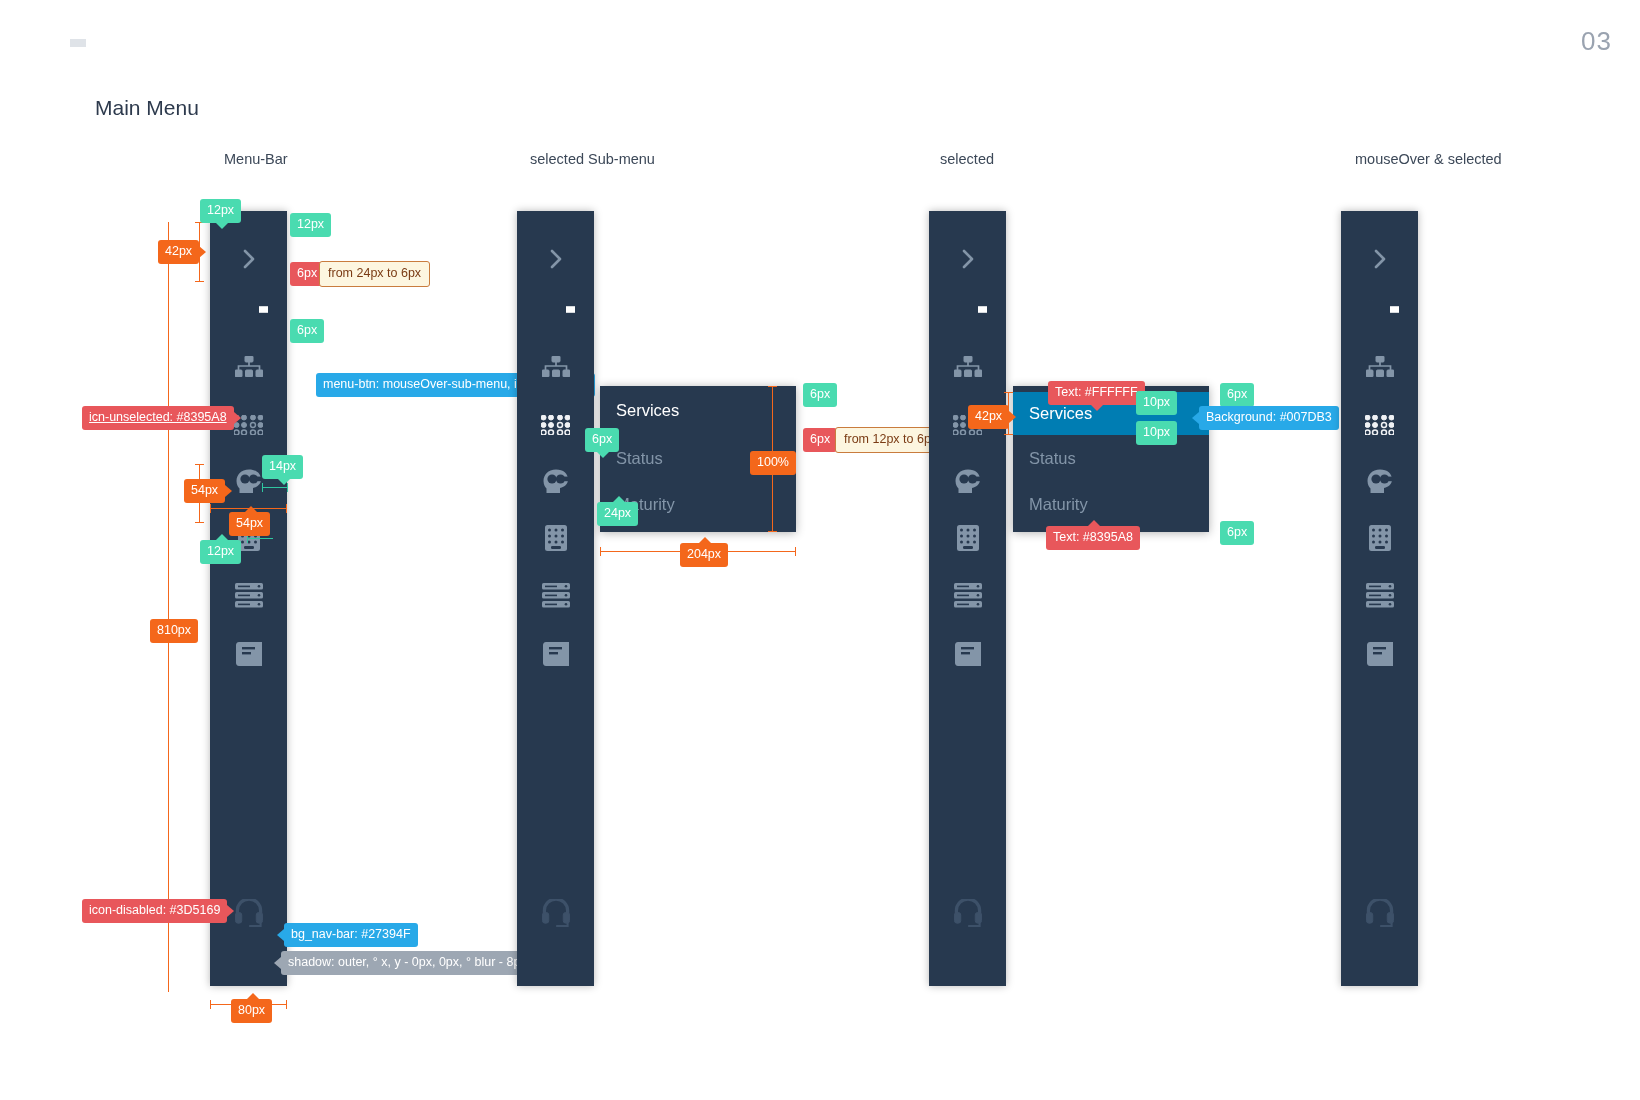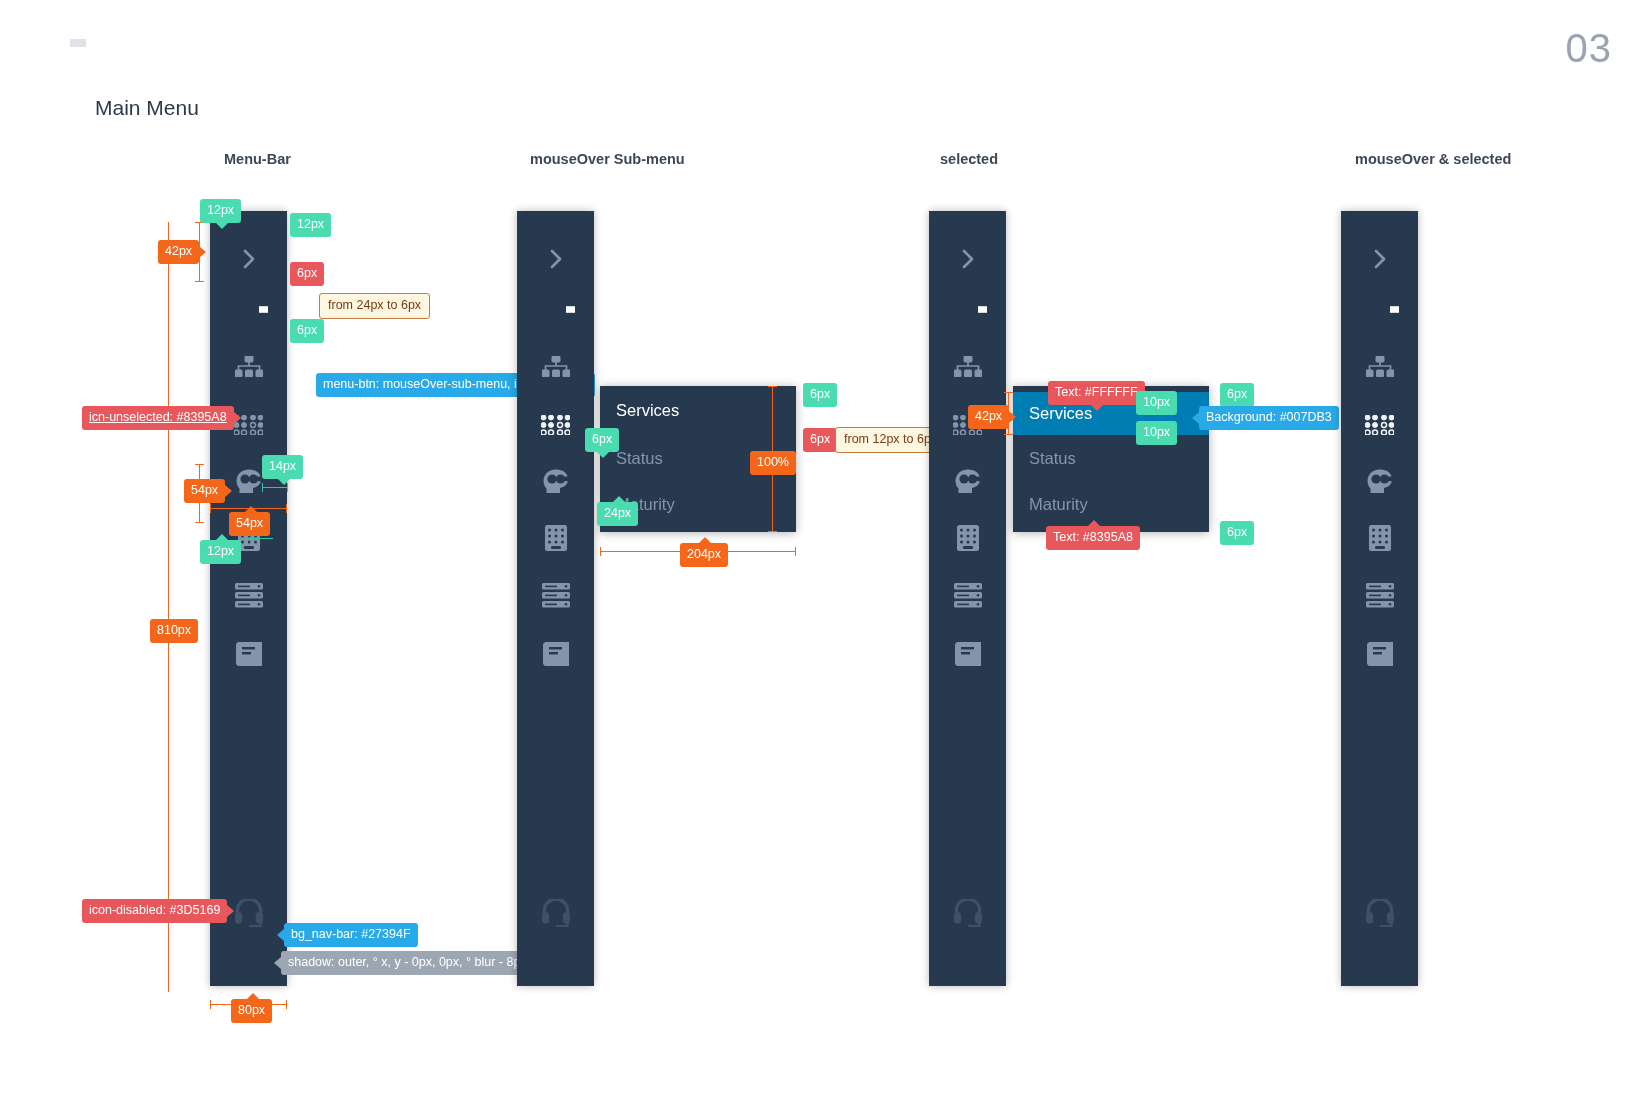--- a/index.html
+++ b/index.html
@@ -13,31 +13,31 @@
 
   
   .header { position: absolute; left: 0; top: 0; width: 1640px; height: 88px; }
   .logo-mark { position: absolute; left: 18px; top: 20px; width: 70px; height: 46px; }
   .page-title {
     position: absolute; left: 118px; top: 26px;
     font-size: 30px; color: #2d3a4d; letter-spacing: .1px; white-space: nowrap;
   }
   .page-num {
     position: absolute; right: 28px; top: 26px;
-    font-size: 40px; color: #9aa3b0; letter-spacing: 1px;
+    font-size: 26px; color: #9aa3b0; letter-spacing: 1px;
   }
   .section-title {
     position: absolute; left: 95px; top: 96px;
     font-size: 21px; color: #2d3a4d;
   }
 
   
   .col-label {
     position: absolute; top: 151px;
-    font-size: 14.5px; color: #3c4858; white-space: nowrap; font-weight: bold;
+    font-size: 14.5px; color: #3c4858; white-space: nowrap;
   }
 
   
   .rail {
     position: absolute; width: 77px;
     background: #27394F;
     box-shadow: 0 0 8px rgba(0,0,0,.28);
   }
   .rail-icon {
     position: absolute; left: 0; width: 77px;
@@ -128,21 +128,21 @@
     <path d="M24 6 A17 17 0 1 0 24 40 A17 17 0 0 1 24 6 Z" fill="#dfe3e8"></path>
     <path d="M46 6 A17 17 0 1 0 46 40 A17 17 0 0 1 46 6 Z" fill="#dfe3e8"></path>
     <rect x="52" y="19" width="16" height="8" fill="#dfe3e8"></rect>
   </svg>
   <div class="page-num">03</div>
 </div>
 
 <div class="section-title">Main Menu</div>
 
 <div class="col-label" style="left:224px">Menu-Bar</div>
-<div class="col-label" style="left:530px">mouseOver Sub-menu</div>
+<div class="col-label" style="left:530px">selected Sub-menu</div>
 <div class="col-label" style="left:940px">selected</div>
 <div class="col-label" style="left:1355px">mouseOver &amp; selected</div>
 
 <svg width="0" height="0" style="position:absolute" aria-hidden="true">
   <defs>
     <g id="g-chevron">
         <path d="M7 3 L15 11 L7 19" fill="none" stroke-width="2.6" stroke-linecap="round" stroke-linejoin="round"></path>
       </g>
     <g id="g-cc">
       <path d="M13 2 A9.5 9.5 0 1 0 13 21 A9.5 9.5 0 0 1 13 2 Z"></path>
@@ -288,21 +288,21 @@
 <div class="trule h" style="left:247px; top:538px; width:26px;"></div>
 <div class="trule-cap h" style="left:247px; top:534px;"></div>
 <div class="trule h" style="left:262px; top:487px; width:26px;"></div>
 <div class="trule-cap h" style="left:262px; top:483px;"></div>
 <div class="trule-cap h" style="left:287px; top:483px;"></div>
 
 <div class="tag teal pt-down" style="left:200px; top:199px;">12px</div>
 <div class="tag teal" style="left:290px; top:213px;">12px</div>
 <div class="tag orange pt-right" style="left:158px; top:240px;">42px</div>
 <div class="tag red" style="left:290px; top:262px;">6px</div>
-<div class="tag note" style="left:319px; top:261px;margin-top:32px;">from 24px to 6px</div>
+<div class="tag note" style="left:319px; top:261px;">from 24px to 6px</div>
 <div class="tag teal" style="left:290px; top:319px;">6px</div>
 <div class="tag blue" style="left:316px; top:373px;">menu-btn: mouseOver-sub-menu, icn: #F0F2F5</div>
 <div class="tag red pt-right" style="left:82px;  top:406px;text-decoration:underline;">icn-unselected: #8395A8</div>
 <div class="tag teal pt-down" style="left:262px; top:455px;">14px</div>
 <div class="tag orange pt-right" style="left:184px; top:479px;">54px</div>
 <div class="tag orange pt-up" style="left:229px; top:512px;">54px</div>
 <div class="tag teal pt-up" style="left:200px; top:540px;">12px</div>
 <div class="tag orange" style="left:150px; top:619px;">810px</div>
 <div class="tag red pt-right" style="left:82px;  top:899px;">icon-disabled: #3D5169</div>
 <div class="tag blue pt-left" style="left:284px; top:923px;">bg_nav-bar: #27394F</div>

